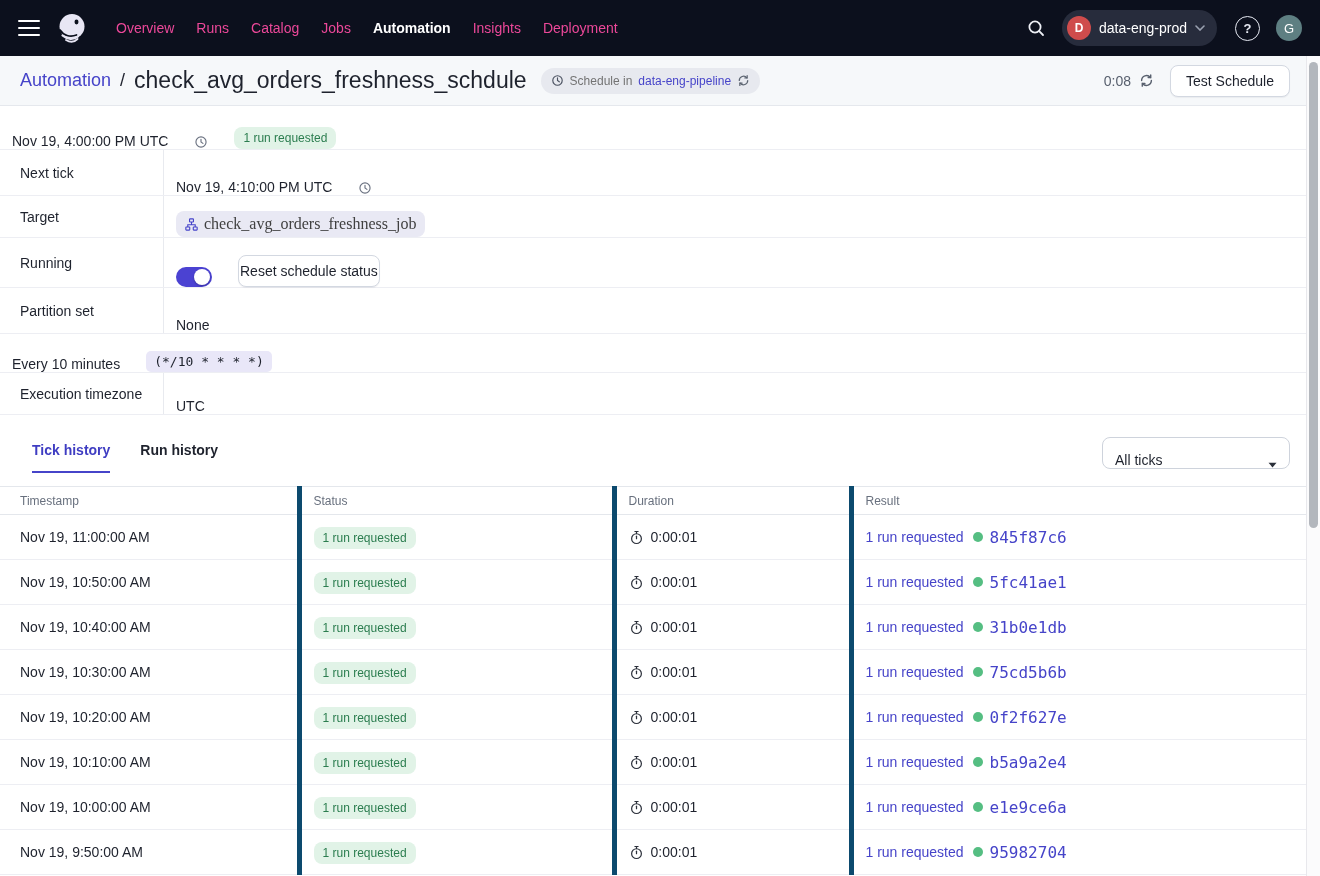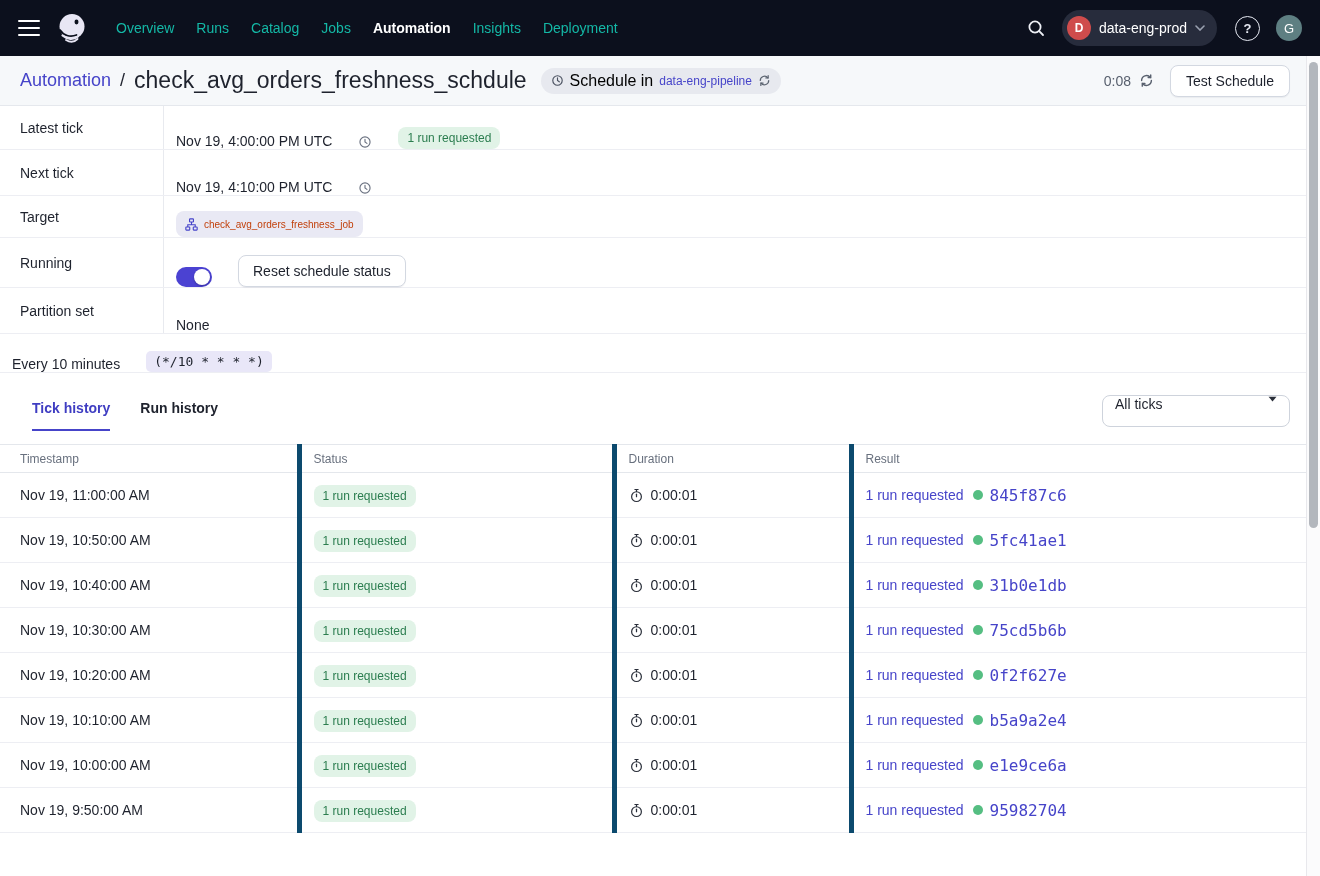--- a/index.html
+++ b/index.html
@@ -6,70 +6,70 @@
   html,body { width:1320px; height:876px; overflow:hidden; background:#fff;
     font-family:"Liberation Sans", sans-serif; }
   .mono { font-family:"DejaVu Sans Mono", monospace; }
 
   
   .topnav { height:56px; background:#0C101D; display:flex; align-items:center; padding:0 18px; }
   .hamburger { width:22px; height:16px; display:flex; flex-direction:column; justify-content:space-between; background:none; border:none; cursor:pointer; margin-right:14px; }
   .hamburger span { display:block; height:2.4px; background:#fff; border-radius:2px; }
   .logo { width:36px; height:36px; display:flex; align-items:center; justify-content:center; }
   .navlinks { display:flex; gap:22px; margin-left:26px; }
-  .navlink { font-size:14px; color:#14b8a6; text-decoration:none; cursor:pointer; }
+  .navlink { font-size:14px; color:#ec4899; text-decoration:none; cursor:pointer; }
   .navlink.active { color:#FFFFFF; font-weight:700; }
   .nav-spacer { flex:1; }
   .icon-btn { background:none; border:none; cursor:pointer; display:flex; align-items:center; color:#EDEFF5; }
   .depl-pill { height:36px; border-radius:18px; background:#272C3C; display:flex; align-items:center; gap:8px; padding:0 12px 0 5px; margin-left:16px; cursor:pointer; }
   .depl-avatar { width:24px; height:24px; border-radius:50%; background:#CF4C4C; color:#fff; font-size:12px; font-weight:700; display:flex; align-items:center; justify-content:center; }
   .depl-name { color:#fff; font-size:14px; }
   .help-btn { width:25px; height:25px; border-radius:50%; border:1.6px solid #E6E9F2; color:#E6E9F2; font-size:13px; font-weight:700; background:none; display:flex; align-items:center; justify-content:center; margin-left:18px; cursor:pointer; }
   .user-avatar { width:26px; height:26px; border-radius:50%; background:#5E7F82; color:#fff; font-size:13px; display:flex; align-items:center; justify-content:center; margin-left:16px; cursor:pointer; }
 
   
   .content { width:1306px; }
 
   
   .pagehead { height:50px; background:#F6F8FA; border-bottom:1px solid #E5E8ED; display:flex; align-items:center; padding:0 16px 0 20px; }
   .crumb-root { font-size:18px; color:#4644C9; text-decoration:none; cursor:pointer; }
   .crumb-sep { font-size:18px; color:#1E222D; margin:0 9px; }
   .crumb-title { font-size:23px; color:#1E222D; font-weight:500; }
   .sched-badge { margin-left:14px; height:26px; border-radius:13px; background:#E7E9EF; display:flex; align-items:center; gap:6px; padding:0 10px; }
   .sched-badge .clock { color:#4A5160; display:flex; }
-  .badge-prefix { font-size:16px; color:#000000; }
+  .badge-prefix { font-size:12px; color:#737373; }
   .badge-repo { font-size:12px; color:#4644C9; text-decoration:none; cursor:pointer; }
   .badge-sync { color:#5B6370; display:flex; background:none; border:none; cursor:pointer; }
   .head-spacer { flex:1; }
   .countdown { font-size:14px; color:#58606E; }
   .refresh-btn { background:none; border:none; color:#58606E; display:flex; margin-left:8px; cursor:pointer; }
   .test-btn { margin-left:16px; height:32px; padding:0 15px; border-radius:8px; border:1px solid #D3D8E1; background:#fff; font-size:14px; color:#1E222D; font-family:"Liberation Sans",sans-serif; box-shadow:0 1px 1px rgba(20,24,40,.05); cursor:pointer; }
 
   
   .drow { display:flex; align-items:stretch; border-bottom:1px solid #EDEEF3; }
   .dlabel { flex:0 0 164px; border-right:1px solid #E8EAEF; display:flex; align-items:center; padding-left:20px; font-size:14px; color:#1E222D; }
   .dvalue { display:flex; align-items:flex-end; gap:26px; padding-left:12px; font-size:14px; color:#1E222D; }
   .h44{height:44px}.h46{height:46px}.h42{height:42px}.h50{height:50px}.h39{height:39px}
   .mini-clock { color:#6A7180; display:flex; }
   .green-pill { background:#E1F3E7; color:#2B7D4F; font-size:12px; padding:4px 9px; border-radius:8px; white-space:nowrap; }
   .target-pill { background:#E9E9F4; border-radius:8px; height:26px; display:flex; align-items:center; gap:6px; padding:0 9px; cursor:pointer; }
   .target-pill .jicon { color:#4644C9; display:flex; }
-  .target-link { font-size:10px; color:#c2410c; text-decoration:none; }
+  .target-link { font-size:16px; color:#404040; text-decoration:none;font-family:Liberation Serif, serif; }
   .toggle { width:36px; height:20px; border-radius:10px; background:#4B42D2; position:relative; border:none; cursor:pointer; }
   .toggle .knob { position:absolute; top:2px; right:2px; width:16px; height:16px; border-radius:50%; background:#fff; box-shadow:0 1px 2px rgba(0,0,0,.25); }
-  .reset-btn { height:32px; padding:0 14px; border-radius:8px; border:1px solid #D3D8E1; background:#fff; font-size:14px; color:#1E222D; font-family:"Liberation Sans",sans-serif; box-shadow:0 1px 1px rgba(20,24,40,.05); cursor:pointer; }
+  .reset-btn { height:32px; padding:0 1px; border-radius:8px; border:1px solid #D3D8E1; background:#fff; font-size:14px; color:#1E222D; font-family:"Liberation Sans",sans-serif; box-shadow:0 1px 1px rgba(20,24,40,.05); cursor:pointer; }
   .cron-pill { background:#E9E7F8; color:#1E222D; font-size:13px; padding:3px 8px; border-radius:5px; white-space:pre; }
 
   
   .tabsrow { height:71px; padding:22px 16px 0 20px; display:flex; align-items:flex-start; }
   .tabs { display:flex; gap:18px; margin-top:5px; }
   .tab { font-size:14px; font-weight:700; color:#1E222D; padding-bottom:13px; border-bottom:2px solid transparent; background:none; border-top:none;border-left:none;border-right:none; cursor:pointer; font-family:"Liberation Sans",sans-serif;margin-left:12px; }
   .tab.active { color:#3F3DC2; border-bottom:2px solid #4644C9; }
   .tabs-spacer { flex:1; }
-  .select { width:188px; height:32px; border:1px solid #CED3DC; border-radius:8px; background:#fff; display:flex; align-items:flex-start; justify-content:space-between; padding:0 12px; cursor:pointer; }
+  .select { width:188px; height:32px; border:1px solid #CED3DC; border-radius:8px; background:#fff; display:flex; align-items:flex-end; justify-content:space-between; padding:0 12px; cursor:pointer; }
   .select .sel-label { font-size:14px; color:#1E222D; }
   .select .caret { color:#2A2F3A; display:flex; }
 
   
   table.ticks { width:100%; border-collapse:collapse; table-layout:fixed; }
   table.ticks th { height:28px; font-size:12px; font-weight:400; color:#68707E; text-align:left; border-top:1px solid #E4E7EC; border-bottom:1px solid #E4E7EC; }
   table.ticks td { height:45px; border-bottom:1px solid #EDEEF3; font-size:14px; color:#1E222D; }
   .col-ts { padding-left:20px; }
   .col-bd { padding-left:12px; border-left:5px solid #0c4a6e; }
   .cellflex { display:flex; align-items:center; gap:7px; }
@@ -161,21 +161,20 @@
           <path d="M2.8 8a5.2 5.2 0 0 1 9.3-3.2"></path>
         <path d="M12.5 2v2.9h-2.8"></path>
           <path d="M3.5 14v-2.9h2.8"></path>
       </svg>
     </button>
     <button class="test-btn">Test Schedule</button>
   </header>
 
   <section>
     <div class="drow h44">
-      <div class="dlabel">Latest tick</div>
       <div class="dvalue">
         <span>Nov 19, 4:00:00 PM UTC</span>
         <span class="mini-clock">
           <svg width="14" height="14" viewBox="0 0 16 16" fill="none" stroke="currentColor" stroke-width="1.3" stroke-linecap="round">
               <circle cx="8" cy="8" r="5.8"></circle>
               <path d="M8 4.8V8l2.2 1.6"></path>
             </svg>
         </span>
         <span class="green-pill">1 run requested</span>
       </div>
@@ -222,20 +221,26 @@
       <div class="dvalue">
           <span>None</span>
         </div>
     </div>
     <div class="drow h39">
       <div class="dvalue">
         <span>Every 10 minutes</span>
         <span class="cron-pill mono">(*/10 * * * *)</span>
       </div>
     </div>
+    <div class="drow h42">
+      <div class="dlabel">Execution timezone</div>
+      <div class="dvalue">
+          <span>UTC</span>
+        </div>
+    </div>
   </section>
 
   <div class="tabsrow">
     <div class="tabs">
       <button class="tab active">Tick history</button>
       <button class="tab">Run history</button>
     </div>
     <div class="tabs-spacer"></div>
     <div class="select">
       <span class="sel-label">All ticks</span>

